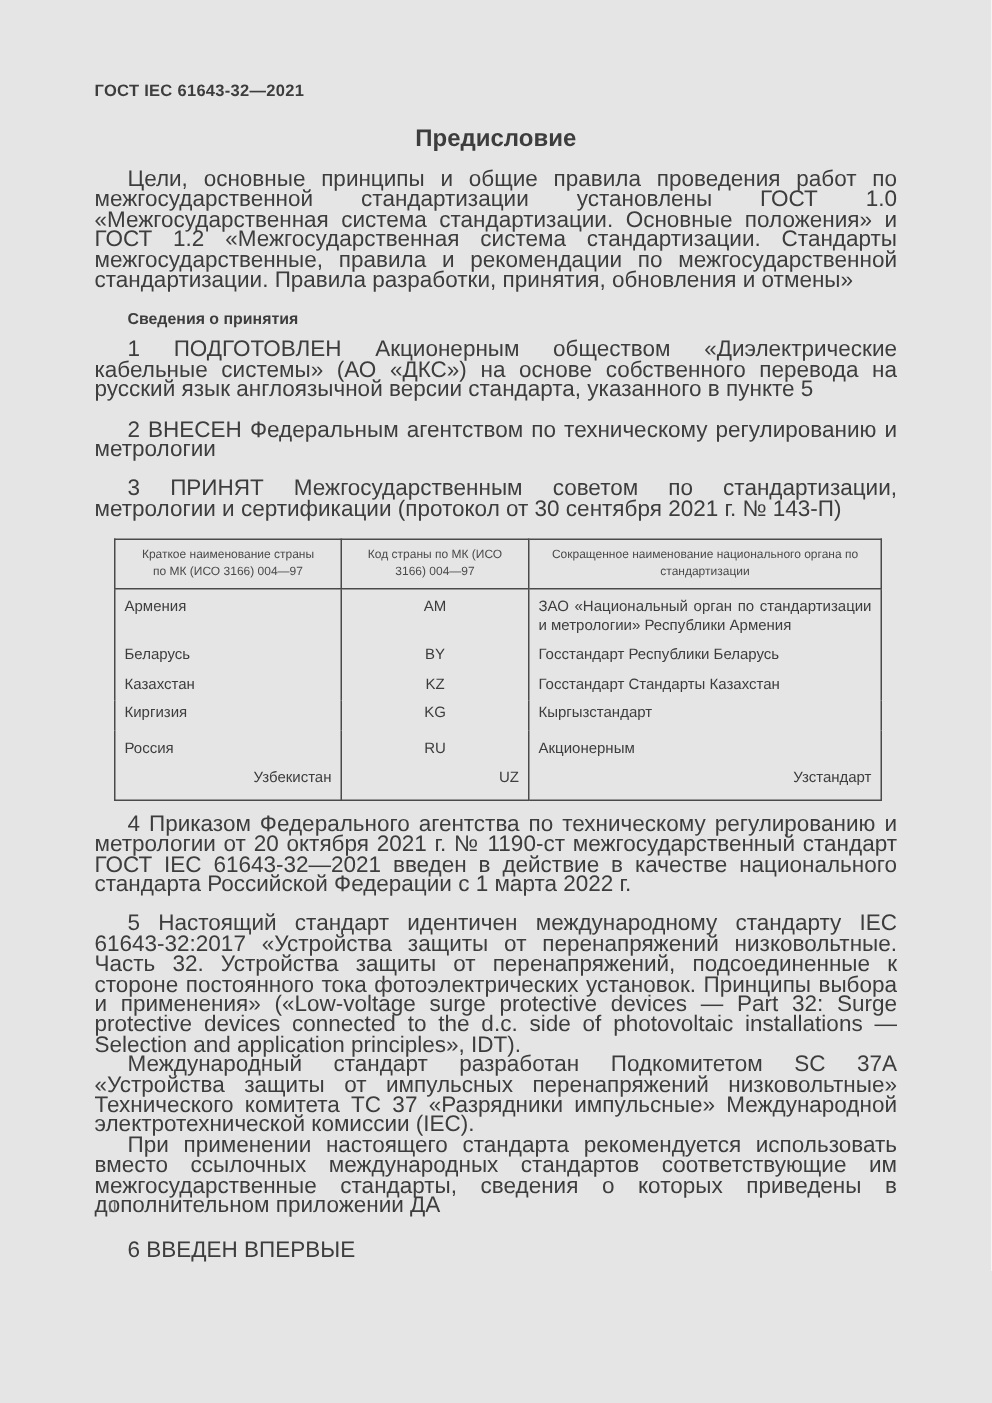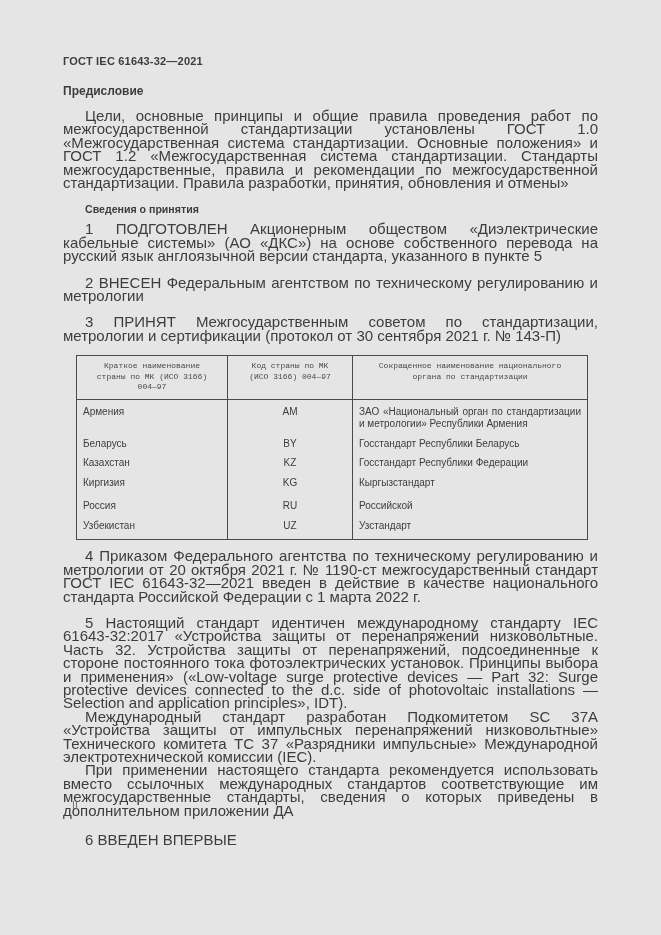--- a/index.html
+++ b/index.html
@@ -17,23 +17,23 @@
     box-sizing: border-box;
     padding: 55px 63px 0 63px;
     overflow: hidden;
   }
   .doc-header {
     font-size: 11px;
     font-weight: bold;
     letter-spacing: 0.2px;
   }
   .page-title {
-    text-align: left;
+    text-align: center;
     font-weight: bold;
-    font-size: 12px;
+    font-size: 16px;
     margin: 17px 0 11px 0;
   }
   .p {
     font-size: 15px;
     line-height: 13.4px;
     text-align: justify;
     text-indent: 22px;
     margin: 0;
   }
   .gap-md { margin-bottom: 13px; }
@@ -58,32 +58,32 @@
   }
   table.vote-table thead th {
     border-top: 1.5px solid #4a4a4a;
     border-bottom: 1.5px solid #4a4a4a;
     font-weight: normal;
     font-size: 8px;
     line-height: 10.5px;
     text-align: center;
     padding: 5px 14px 6px 14px;
     color: #4a4a4a;
-    font-family: Liberation Mono, monospace;
   }
   table.vote-table tbody td {
     font-size: 10px;
     line-height: 12.5px;
     padding: 3px 6px 4px 6px;
     color: #3d3d3d;
   }
   table.vote-table tbody tr:first-child td { padding-top: 6px; }
   table.vote-table tbody tr:last-child td {
     border-bottom: 1.5px solid #4a4a4a;
     padding-bottom: 7px;
+    text-align: right;
   }
   table.vote-table tbody tr.spaced-row td { padding-top: 7px; }
   td.code-cell { text-align: center; }
   td.org-cell { text-align: justify; }
   col.c1 { width: 151px; }
   col.c2 { width: 125px; }
   col.c3 { width: 235px; }
   .page-number {
     position: absolute;
     left: 72px;
@@ -132,31 +132,31 @@
         <td class="org-cell">ЗАО «Национальный орган по стандартизации и метрологии» Республики Армения</td>
       </tr>
       <tr>
         <td class="country-cell">Беларусь</td>
         <td class="code-cell">BY</td>
         <td class="org-cell">Госстандарт Республики Беларусь</td>
       </tr>
       <tr>
         <td class="country-cell">Казахстан</td>
         <td class="code-cell">KZ</td>
-        <td class="org-cell">Госстандарт Республики Федерации</td>
+        <td class="org-cell">Госстандарт Стандарты Казахстан</td>
       </tr>
       <tr>
         <td class="country-cell">Киргизия</td>
         <td class="code-cell">KG</td>
         <td class="org-cell">Кыргызстандарт</td>
       </tr>
       <tr class="spaced-row">
         <td class="country-cell">Россия</td>
         <td class="code-cell">RU</td>
-        <td class="org-cell">Российской</td>
+        <td class="org-cell">Акционерным</td>
       </tr>
       <tr>
         <td class="country-cell">Узбекистан</td>
         <td class="code-cell">UZ</td>
         <td class="org-cell">Узстандарт</td>
       </tr>
     </tbody>
   </table>
 
   <p class="p gap-md">4  Приказом Федерального агентства по техническому регулированию и метрологии от 20 октября 2021 г. № 1190-ст межгосударственный стандарт ГОСТ IEC 61643-32—2021 введен в действие в качестве национального стандарта Российской Федерации с 1 марта 2022 г.</p>

